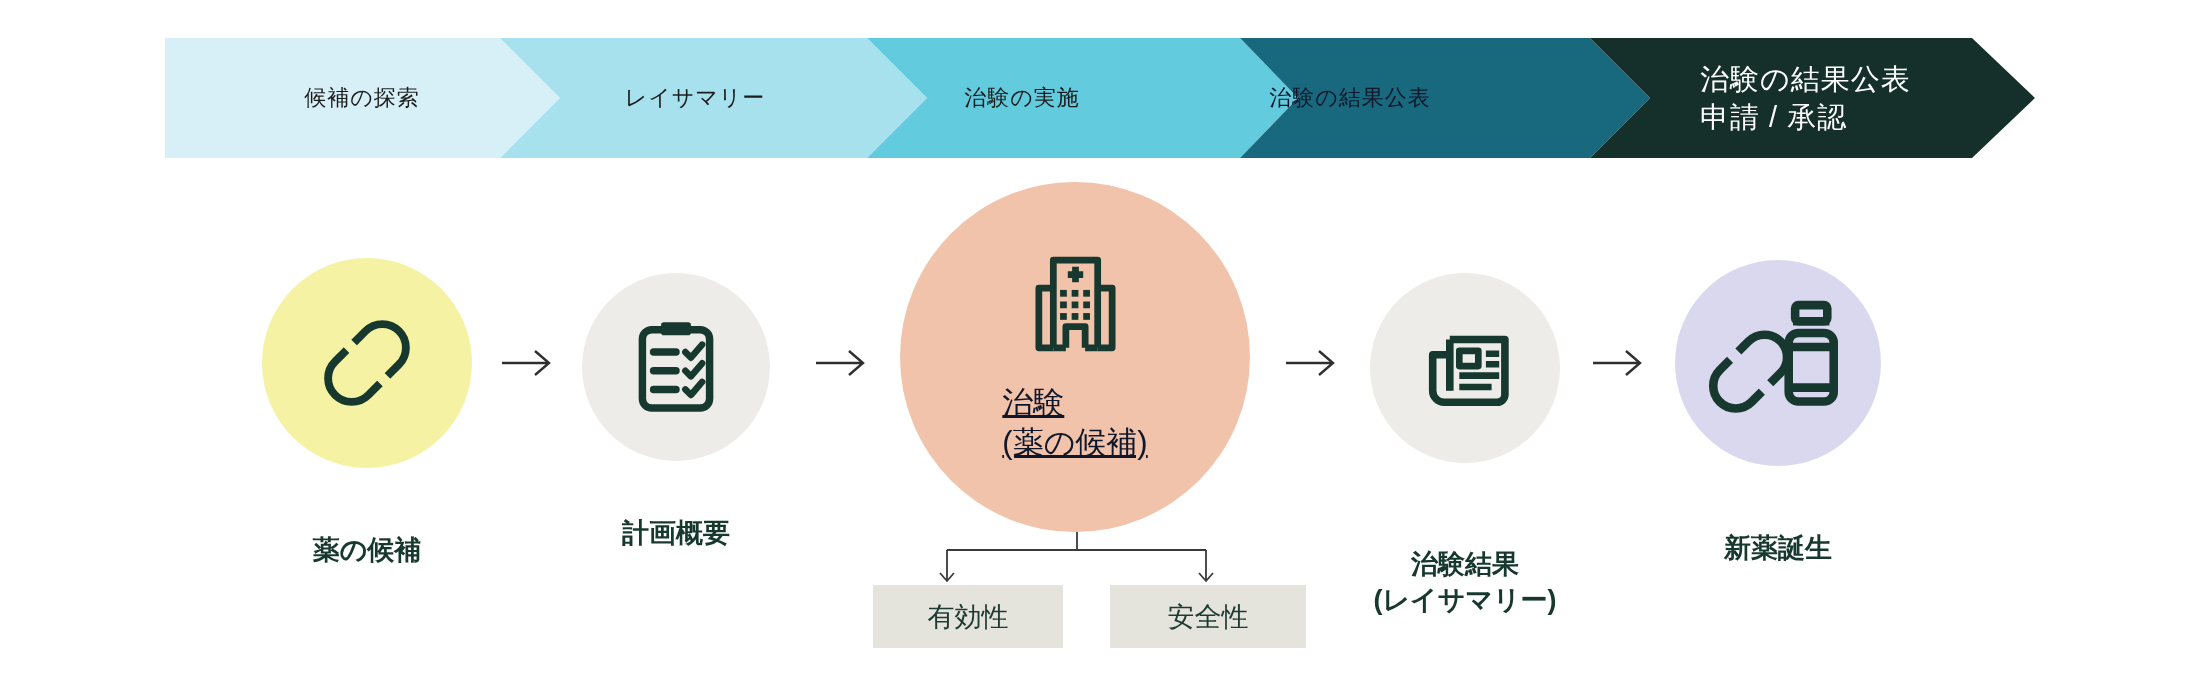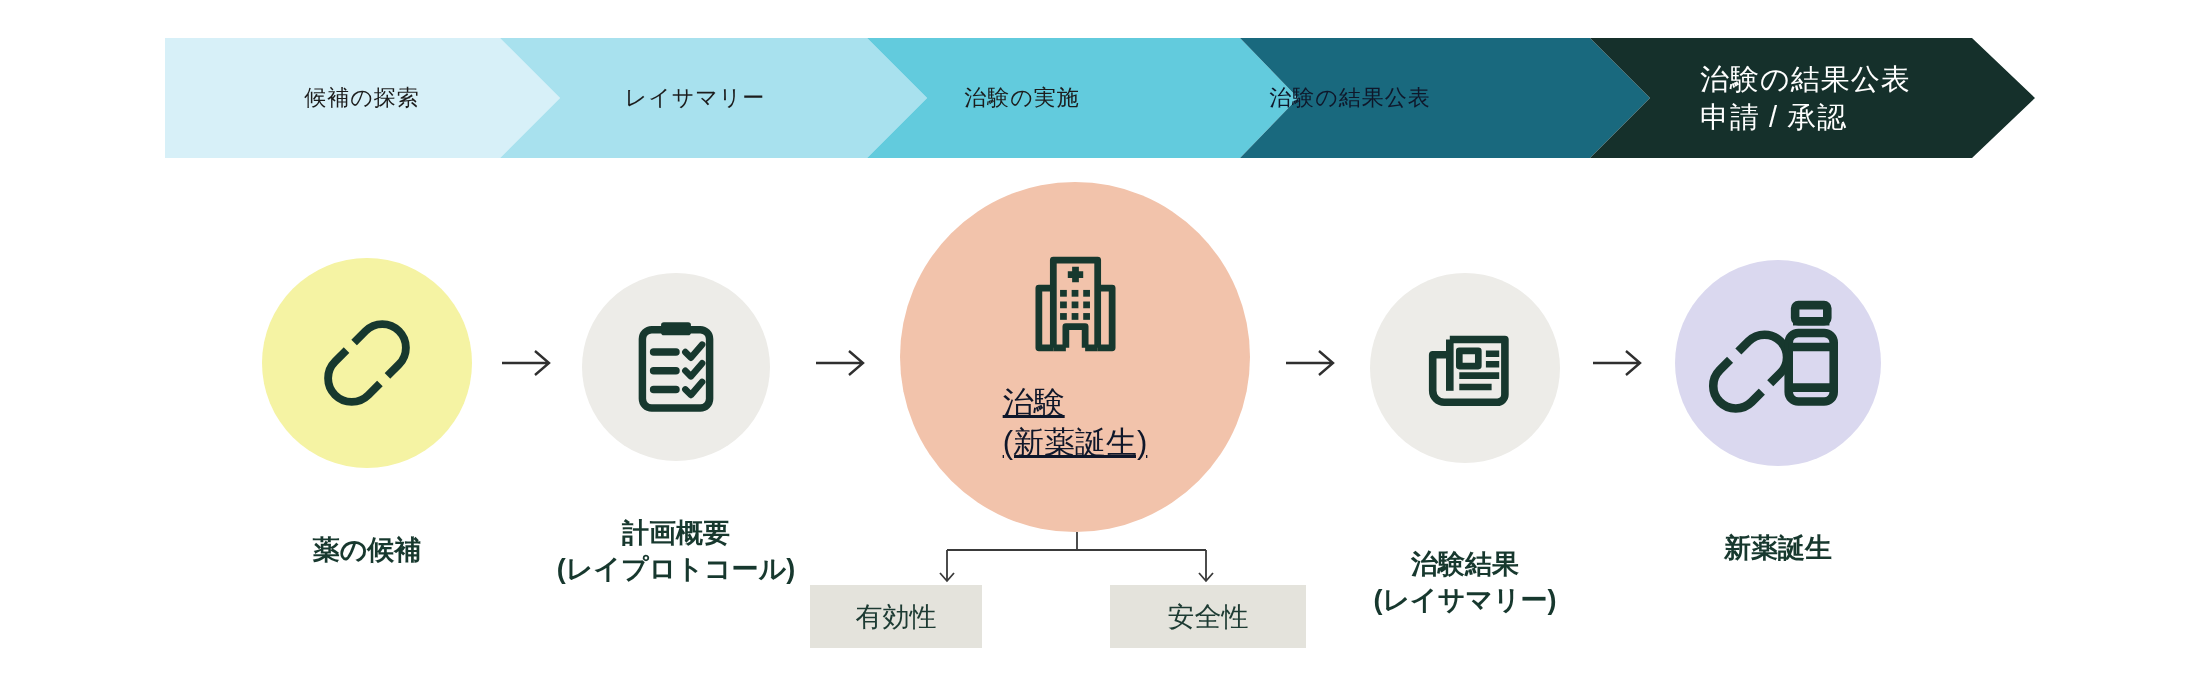--- a/index.html
+++ b/index.html
@@ -85,21 +85,21 @@
       <rect x="54" y="70" width="7" height="7"></rect>
         <rect x="66" y="70" width="7" height="7"></rect>
         <rect x="78" y="70" width="7" height="7"></rect>
       <rect x="54" y="82" width="7" height="7"></rect>
         <rect x="66" y="82" width="7" height="7"></rect>
         <rect x="78" y="82" width="7" height="7"></rect>
     </g>
   </svg>
   <div class="trial-text" style="margin-top:14px;">
     <div>治験</div>
-    <div>(新薬誕生)</div>
+    <div>(薬の候補)</div>
   </div>
 </div>
 
 <div class="circle" style="left: 1370px; top: 273px; width: 190px; height: 190px; background: rgb(237, 236, 232);">
   <svg width="114" height="114" viewBox="0 0 120 120" fill="none" stroke="#17382e" stroke-width="8" stroke-linejoin="round">
     <path d="M44 30 H102 V88 a8 8 0 0 1 -8 8 H38 a12 12 0 0 1 -12 -12 V46 H44"></path>
     <path d="M44 30 V84"></path>
     <rect x="54" y="42" width="20" height="16" stroke-width="7"></rect>
     <path stroke-width="7" d="M82 45 H96 M82 56 H96"></path>
     <path stroke-width="7" d="M54 68 H96 M54 80 H88"></path>
@@ -129,33 +129,32 @@
   <path d="M0 14 H46 M33 2 L47 14 L33 26"></path>
 </svg>
 <svg class="abs" style="left:1593px;top:349px;" width="56" height="28" viewBox="0 0 56 28" fill="none" stroke="#2f2f2f" stroke-width="2.4">
   <path d="M0 14 H46 M33 2 L47 14 L33 26"></path>
 </svg>
 
 <div class="node-label" style="left:207px;top:532px;">薬の候補</div>
 
 <div class="node-label" style="left:516px;top:515px;">
   <div>計画概要</div>
-  <div>(レイプロトコール)</div>
 </div>
 
 <div class="node-label" style="left:1305px;top:546px;">
   <div>治験結果</div>
   <div>(レイサマリー)</div>
 </div>
 
 <div class="node-label" style="left:1618px;top:530px;">新薬誕生</div>
 
 <svg class="abs" style="left:840px;top:520px;" width="460" height="70" viewBox="0 0 460 70" fill="none" stroke="#3a3a3a" stroke-width="1.8">
   <path d="M237 12 V30 M107 30 H366 M107 30 V60 M366 30 V60"></path>
   <path d="M100 53 L107 61 L114 53 M359 53 L366 61 L373 53"></path>
 </svg>
 
-<div class="sub-box" style="left: 810px; top: 585px; width: 172px; background: rgb(228, 227, 220);">
+<div class="sub-box" style="left: 873px; top: 585px; width: 190px; background: rgb(228, 227, 220);">
   <span>有効性</span>
 </div>
 <div class="sub-box" style="left: 1110px; top: 585px; width: 196px; background: rgb(228, 227, 220);">
   <span>安全性</span>
 </div>
 
 </body></html>

